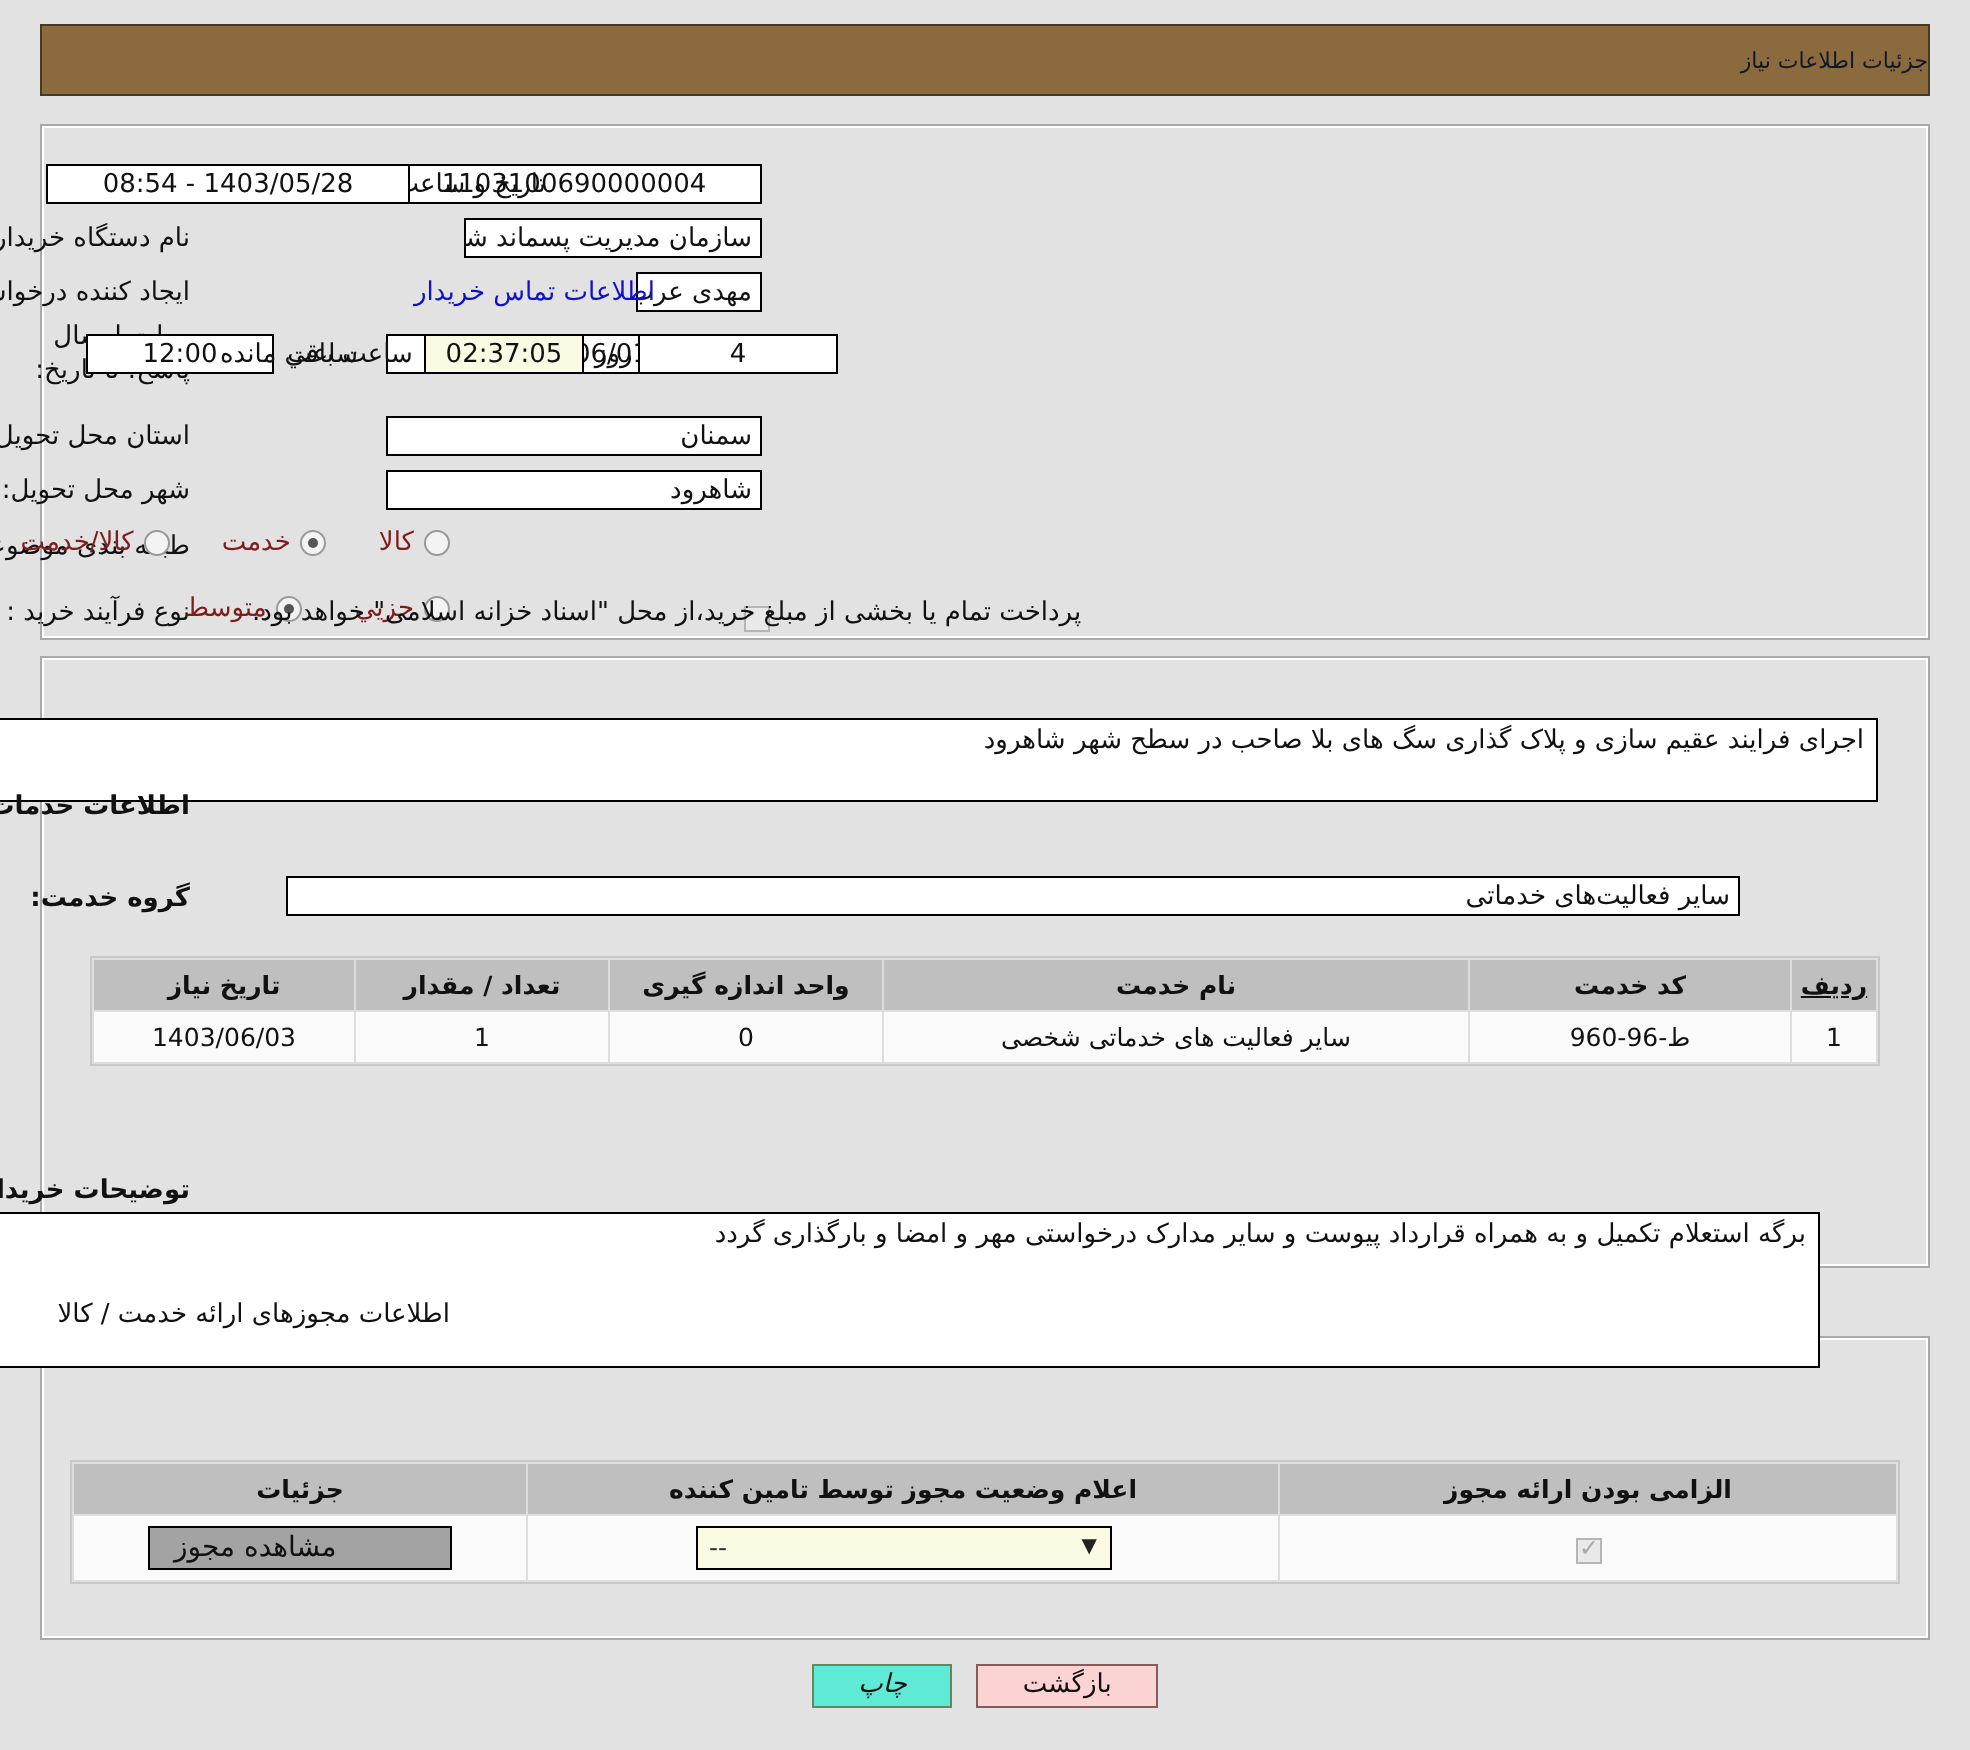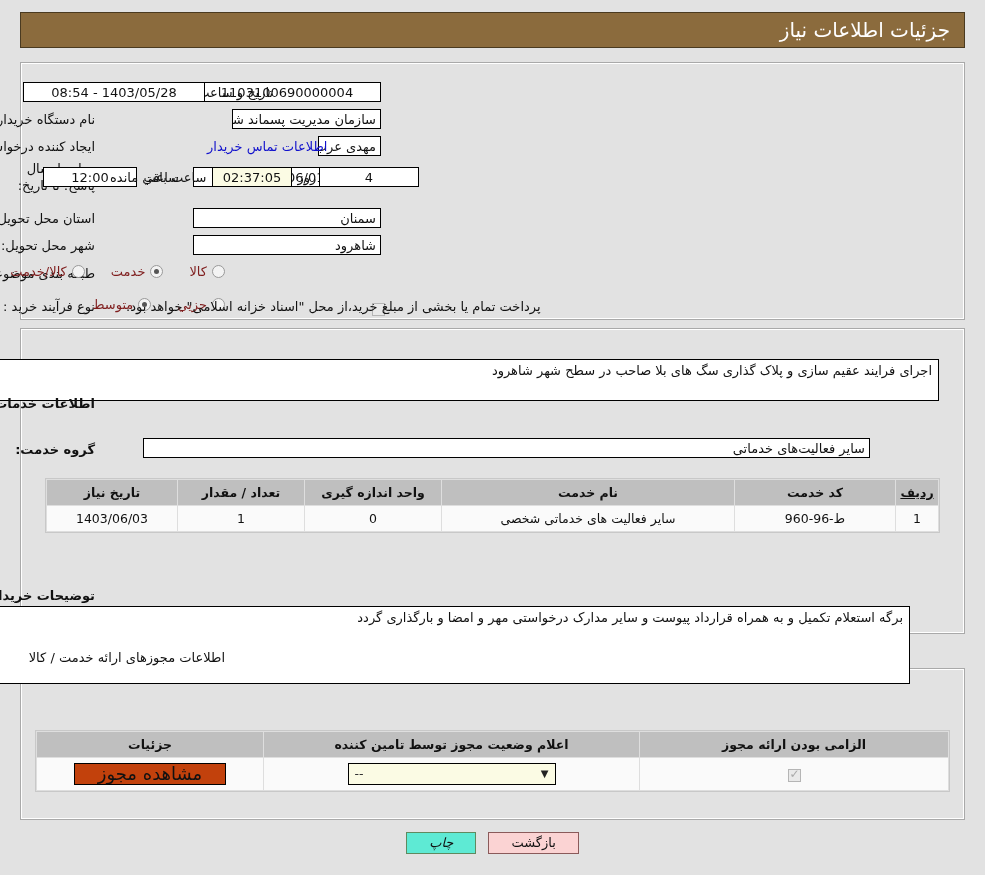--- a/index.html
+++ b/index.html
@@ -77,23 +77,22 @@
     height: 36px;
     background: #8b6b3d;
     border: 1px solid #4a3a20;
     box-sizing: border-box;
     display: flex;
     align-items: center;
     justify-content: flex-start;
     z-index: 10;
   }
   .page-header .title {
-    color: #ffffff;
-    font-size: 20px;
-    padding-right: 14px;
+    color: #0f172a;
+    font-size: 11px;
   }
 
   
   .panel {
     position: absolute;
     right: 20px;
     width: 945px;
     background: #e2e2e2;
     border: 1px solid #a9a9a9;
     box-sizing: border-box;
@@ -256,31 +255,31 @@
     color: #333;
     width: 208px;
     margin: 0 auto;
   }
   .selectbox .caret {
     font-size: 10px;
     color: #222;
   }
   .minibtn {
     border: 1px solid #000;
-    background: #c2410c;
+    background: #a3a3a3;
     height: 22px;
     line-height: 20px;
-    font-size: 18px;
+    font-size: 14px;
     color: #111;
     box-sizing: border-box;
     display: inline-block;
     padding: 0 12px;
     cursor: pointer;
     width: 152px;
-    text-align: center;
+    text-align: left;
   }
 
   
   .footer-bar {
     position: absolute;
     top: 832px;
     left: 0; right: 0;
     display: flex;
     justify-content: center;
     gap: 12px;

